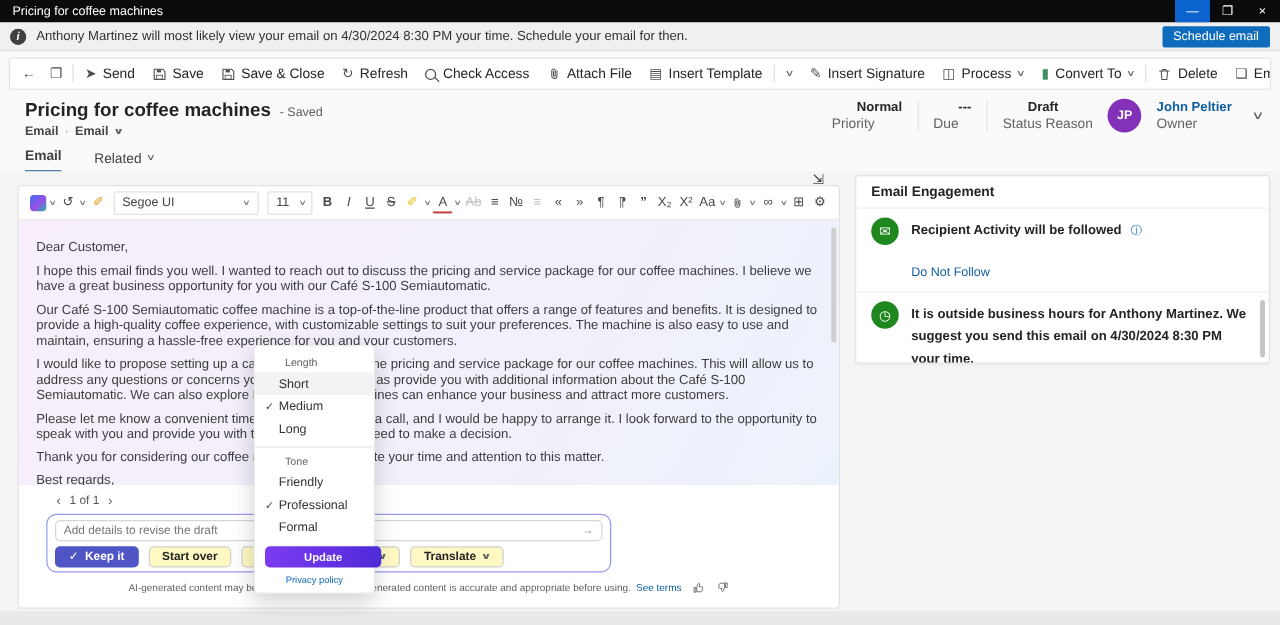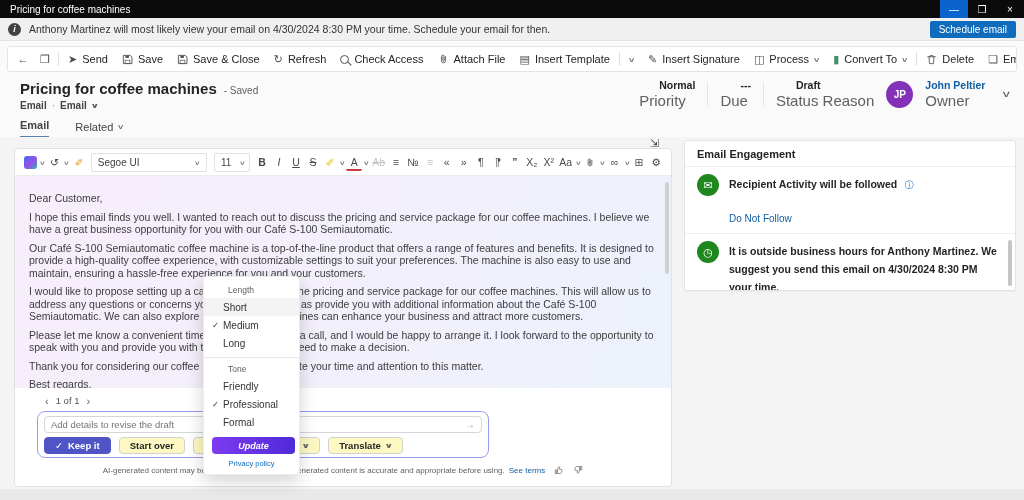--- a/index.html
+++ b/index.html
@@ -41,21 +41,21 @@
   .rec-header { position:absolute; left:0; top:76px; width:1024px; height:42px; }
   .rec-left { position:absolute; left:20px; top:4px; }
   .rec-title-row { display:flex; align-items:baseline; gap:7px; }
   .rec-title { font-size:15px; font-weight:700; color:#242424; }
   .rec-saved { font-size:10px; color:#616161; }
   .breadcrumb { display:flex; align-items:center; gap:5px; margin-top:3px; font-size:10px; font-weight:700; color:#444; }
   .breadcrumb .sep { color:#8a8a8a; font-weight:400; }
   .rec-right { position:absolute; right:14px; top:3px; display:flex; align-items:center; gap:12px; }
   .hd-field { display:flex; flex-direction:column; gap:1px; }
   .hd-val { font-size:10.5px; font-weight:700; color:#242424;margin-left:20px; }
-  .hd-lbl { font-size:15px; color:#616161; }
+  .hd-lbl { font-size:11px; color:#616161; }
   .vsep2 { width:1px; height:24px; background:#e4e4e4; }
   .avatar { width:27px; height:27px; border-radius:50%; background:#8331b8; color:#fff; font-size:10px;
     font-weight:700; display:flex; align-items:center; justify-content:center; }
   .owner-name { font-size:10.5px; color:#115ea3; font-weight:700; }
   .hd-chev { font-size:9px; color:#616161; margin-left:6px; transform:scaleX(1.6); }
   
   .tabs { position:absolute; left:20px; top:119px; display:flex; gap:26px; }
   .tab { font-size:11px; color:#424242; padding-bottom:5px; display:flex; gap:5px; align-items:center; cursor:pointer; }
   .tab.active { font-weight:700; border-bottom:3px solid #567fae; }
   
@@ -105,22 +105,22 @@
   .thumb { display:flex; align-items:center; margin-left:5px; cursor:pointer; }
   
   .adjust-menu { position:absolute; left:203px; top:276px; width:97px; background:#fff; border:1px solid #ececec;
     border-radius:4px; box-shadow:0 6px 18px rgba(0,0,0,0.18); z-index:50; padding:4px 0 0 0; }
   .menu-label { font-size:8.5px; color:#616161; padding:4px 10px 3px 24px; }
   .menu-opt { display:flex; align-items:center; height:18px; font-size:10px; color:#333; cursor:pointer; }
   .menu-opt .ck { width:11px; margin-left:6px; font-size:8.5px; color:#424242; text-align:center; flex:none; }
   .menu-opt .ol { margin-left:2px; }
   .menu-opt.hover { background:#f3f3f3; }
   .menu-div { border-top:1px solid #e8e8e8; margin:5px 0 2px 0; }
-  .menu-update { display:block; margin:6px 8px 3px 8px; width:83px; height:17px; border:none; border-radius:4px;
-    background:linear-gradient(90deg,#7d3bf0,#4f2bd8); color:#fff; font-size:9px; font-weight:700; cursor:pointer; font-family:inherit;font-style:italic; }
+  .menu-update { display:block; margin:6px 8px 3px 8px; width:93px; height:17px; border:none; border-radius:4px;
+    background:linear-gradient(90deg,#7d3bf0,#4f2bd8); color:#fff; font-size:9px; font-weight:700; cursor:pointer; font-family:inherit; }
   .menu-privacy { display:block; text-align:center; font-size:7.5px; color:#0f6cbd; padding:2px 0 6px 0; text-decoration:none; cursor:pointer; }
   
   .engage-card { position:absolute; left:684px; top:140px; width:332px; height:151px; background:#fff;
     border:1px solid #e3e3e3; border-radius:3px; overflow:hidden; box-shadow:0 1px 2px rgba(0,0,0,0.04); }
   .eng-header { font-size:11px; font-weight:700; padding:7px 12px 6px 12px; }
   .eng-item { display:flex; gap:10px; padding:7px 12px; border-top:1px solid #efefef; }
   .eng-ico { width:22px; height:22px; border-radius:50%; background:#1e871e; color:#fff; font-size:11px;
     display:flex; align-items:center; justify-content:center; flex:none; }
   .eng-body { flex:1; }
   .eng-text { font-size:10.5px; font-weight:700; color:#242424; line-height:1.4; }

